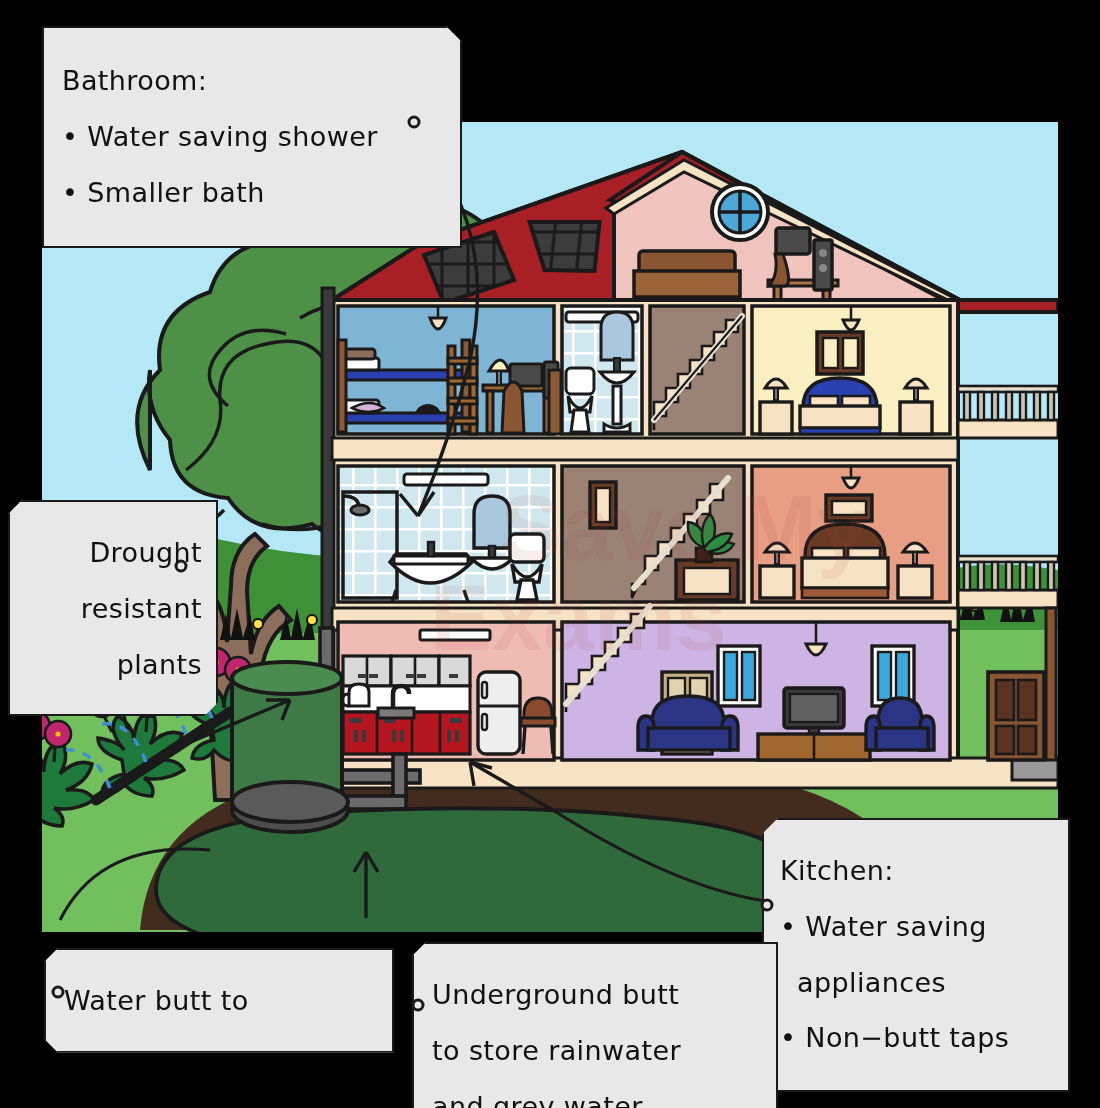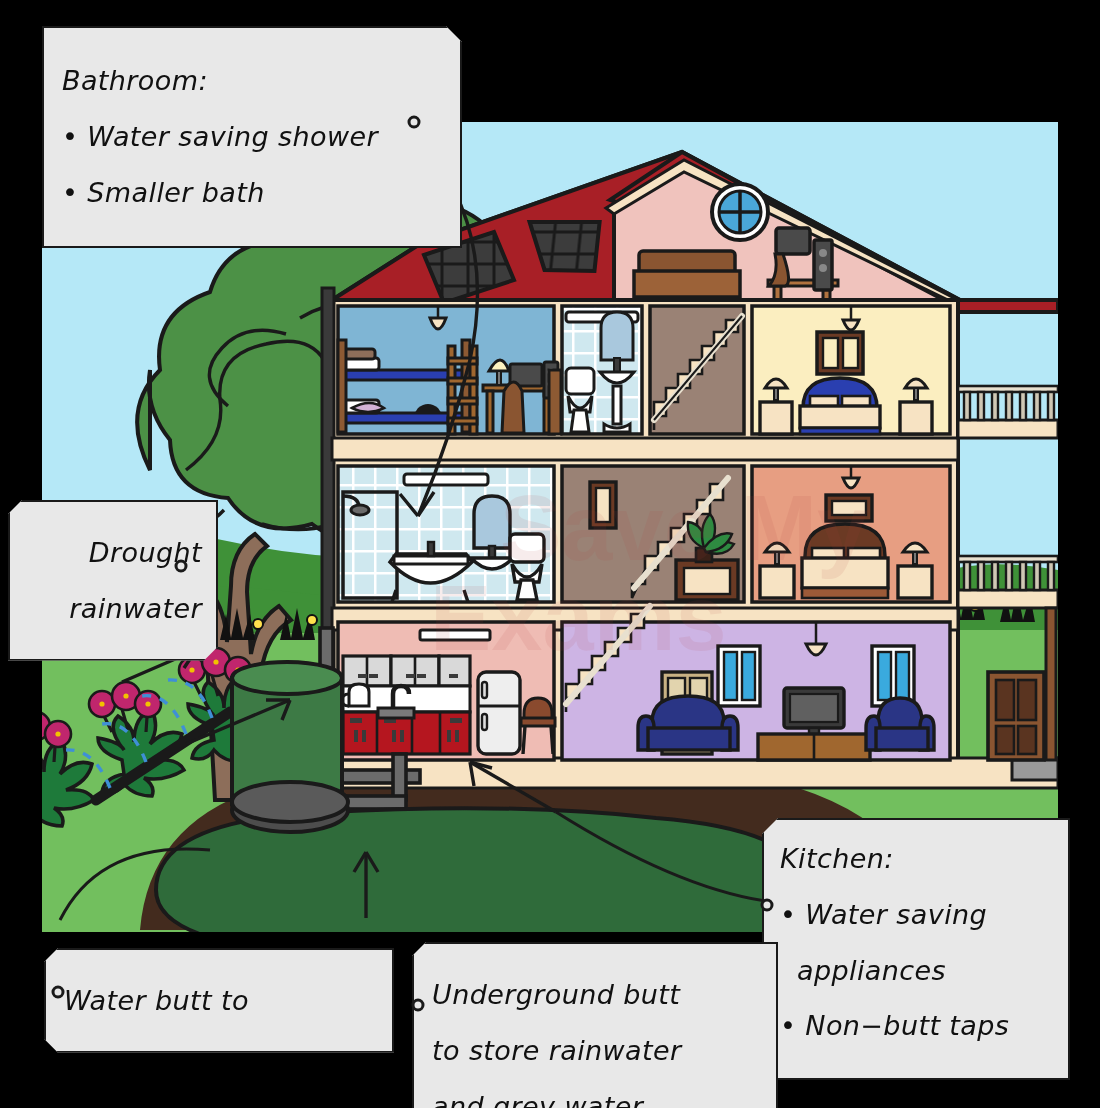--- a/index.html
+++ b/index.html
@@ -4,21 +4,21 @@
 <style>
   html,body{margin:0;padding:0;background:#000;}
   body{width:1100px;height:1108px;position:relative;overflow:hidden;
        font-family:"DejaVu Sans","Liberation Sans",sans-serif;}
   #stage{position:absolute;left:0;top:0;width:1100px;height:1108px;background:#000;}
   svg.scene{position:absolute;left:0;top:0;width:1100px;height:1108px;}
 
   .callout{position:absolute;background:#e8e8e8;border:2px solid #1a1a1a;
            color:#111;line-height:1.30;white-space:pre-line;}
   .callout .ln{display:block;}
-  .ct{font-size:27px;letter-spacing:.4px;font-style:italic;}
+  .ct{font-size:27px;letter-spacing:.4px;}
   .cut-tr{clip-path:polygon(0 0,calc(100% - 16px) 0,100% 16px,100% 100%,0 100%);}
   .cut-tl-bl{clip-path:polygon(14px 0,100% 0,100% 100%,14px 100%,0 calc(100% - 14px),0 14px);}
   .cut-tl{clip-path:polygon(16px 0,100% 0,100% 100%,0 100%,0 16px);}
   .cut-4{clip-path:polygon(14px 0,100% 0,100% calc(100% - 14px),calc(100% - 14px) 100%,0 100%,0 14px);}
   .bul{display:block;text-indent:-17px;padding-left:17px;}
 </style>
 </head>
 <body>
 
 <div id="stage">
@@ -482,24 +482,25 @@
 </svg>
 
 <div class="callout cut-tr" style="left:42px;top:26px;width:380px;padding:14px 18px 16px 18px;">
   <span class="ct ln">Bathroom:</span>
   <span class="ct bul">• Water saving shower</span>
   <span class="ct bul">• Smaller bath</span>
 </div>
 
 <div class="callout cut-4" style="left:8px;top:500px;width:178px;padding:12px 14px;text-align:right;">
   <span class="ct ln">Drought</span>
-  <span class="ct ln">rainwater</span>
+  <span class="ct ln">resistant</span>
+  <span class="ct ln">plants</span>
 </div>
 
-<div class="callout cut-tl" style="left:762px;top:818px;width:272px;padding:0 16px 14px 16px;">
+<div class="callout cut-tl" style="left:762px;top:818px;width:272px;padding:12px 16px 14px 16px;">
   <span class="ct ln">Kitchen:</span>
   <span class="ct bul">• Water saving</span>
   <span class="ct ln" style="padding-left:17px;">  appliances</span>
   <span class="ct bul">• Non−butt taps</span>
 </div>
 
 <div class="callout cut-tl-bl" style="left:44px;top:948px;width:314px;padding:12px 14px 12px 18px;">
   <span class="ct ln">Water butt to</span>
 </div>
 

